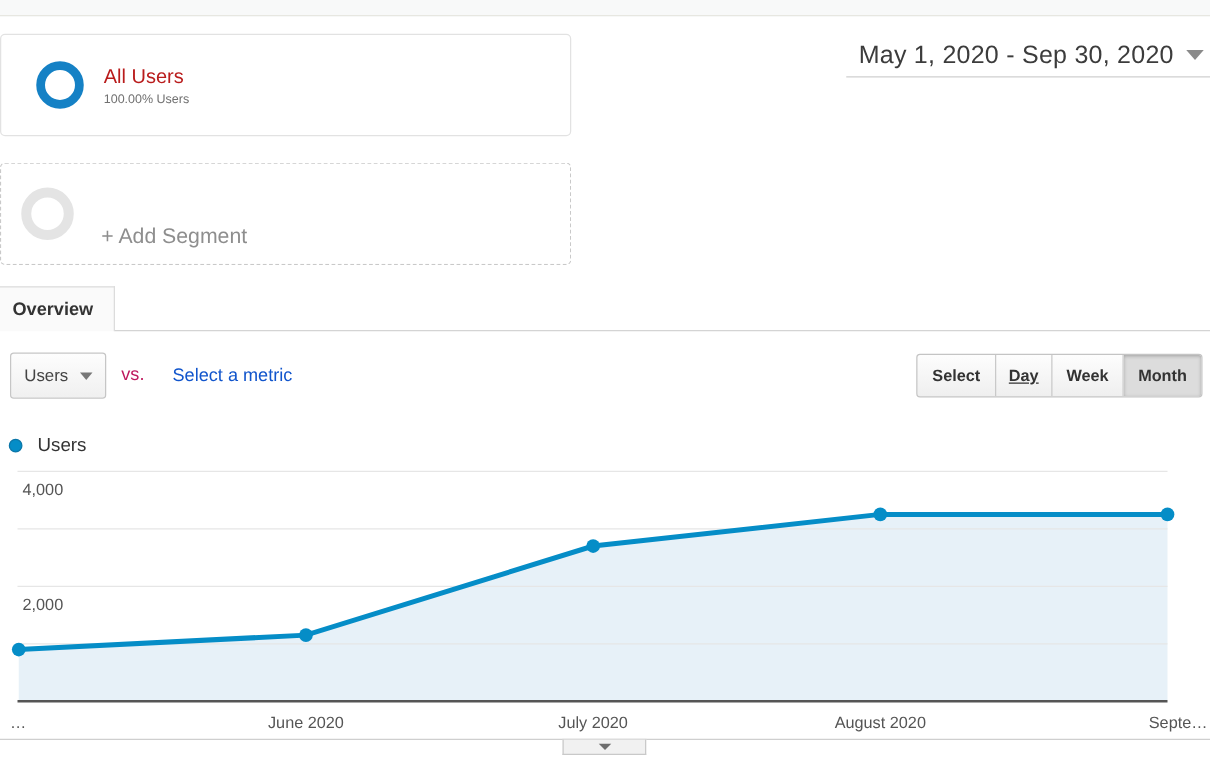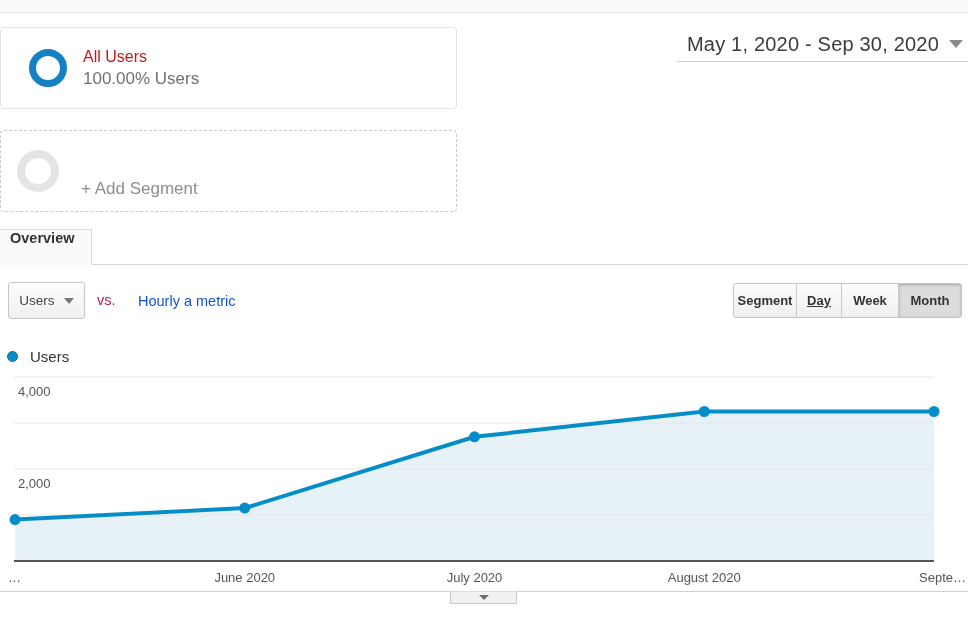--- a/index.html
+++ b/index.html
@@ -15,36 +15,36 @@
   .segment-card { position:absolute; left:0; width:457px; height:82px;
                   background:#fff; border-radius:4px; display:flex; align-items:center;
                   cursor:pointer; }
   .card-all-users { top:27px; border:1px solid #e2e2e2; }
   .card-add-segment { top:130px; border:1px dashed #c9c9c9; }
   .seg-circle { border-radius:50%; flex:0 0 auto; }
   .seg-circle.blue { width:38px; height:38px; border:7px solid #1581c5; margin-left:28px; }
   .seg-circle.gray { width:42px; height:42px; border:8px solid #e4e4e4; margin-left:16px; }
   .seg-text { margin-left:16px; }
   .seg-title { font-size:16px; color:#b91c1c; line-height:20px; }
-  .seg-sub { font-size:17px; color:#717171; margin-top:2px; }
+  .seg-sub { font-size:10px; color:#717171; margin-top:2px; }
   .seg-add-label { font-size:17px; color:#8e8e8e; margin-left:22px;margin-top:36px; }
 
   
   .date-selector { position:absolute; top:27px; right:0; width:291px; height:35px;
                    border-bottom:1px solid #cfcfcf; display:flex; align-items:center;
                    justify-content:flex-end; padding-right:5px; cursor:pointer;text-align:center; }
   .date-text { font-size:20px; color:#3c3c3c; letter-spacing:0.2px; }
   .caret-down { width:0; height:0; margin-left:10px;
                 border-left:7px solid transparent; border-right:7px solid transparent;
                 border-top:8px solid #8a8a8a; }
 
   
   .tab { position:absolute; left:0; top:229px; width:92px; height:36px;
          background:#fafafa; border-top:1px solid #dcdcdc; border-right:1px solid #dcdcdc;
-         display:flex; padding-left:10px; cursor:pointer; }
+         display:flex; align-items:center; padding-left:10px; cursor:pointer; }
   .tab-label { font-size:14.5px; font-weight:bold; color:#333; }
   .tab-line { position:absolute; left:92px; top:264px; width:876px; height:1px; background:#d4d4d4; }
 
   
   .users-btn { position:absolute; left:8px; top:282px; width:77px; height:37px;
                border:1px solid #c6c6c6; border-radius:3px;
                background:linear-gradient(#fdfdfd,#f0f0f0);
                display:flex; align-items:center; justify-content:center; gap:9px; cursor:pointer; }
   .users-btn-label { font-size:13.5px; color:#444; }
   .caret-sm { width:0; height:0; border-left:5px solid transparent;
@@ -111,24 +111,24 @@
   <div class="tab">
     <span class="tab-label">Overview</span>
   </div>
   <div class="tab-line"></div>
 
   <div class="users-btn">
     <span class="users-btn-label">Users</span>
     <span class="caret-sm"></span>
   </div>
   <span class="vs">vs.</span>
-  <a class="select-metric">Hourly a metric</a>
+  <a class="select-metric">Select a metric</a>
 
   <div class="granularity">
-    <button class="g-hourly">Segment</button>
+    <button class="g-hourly">Select</button>
     <button class="g-day">Day</button>
     <button class="g-week">Week</button>
     <button class="g-month selected">Month</button>
   </div>
 
   <div class="legend">
     <span class="legend-dot"></span>
     <span class="legend-label">Users</span>
   </div>
 

